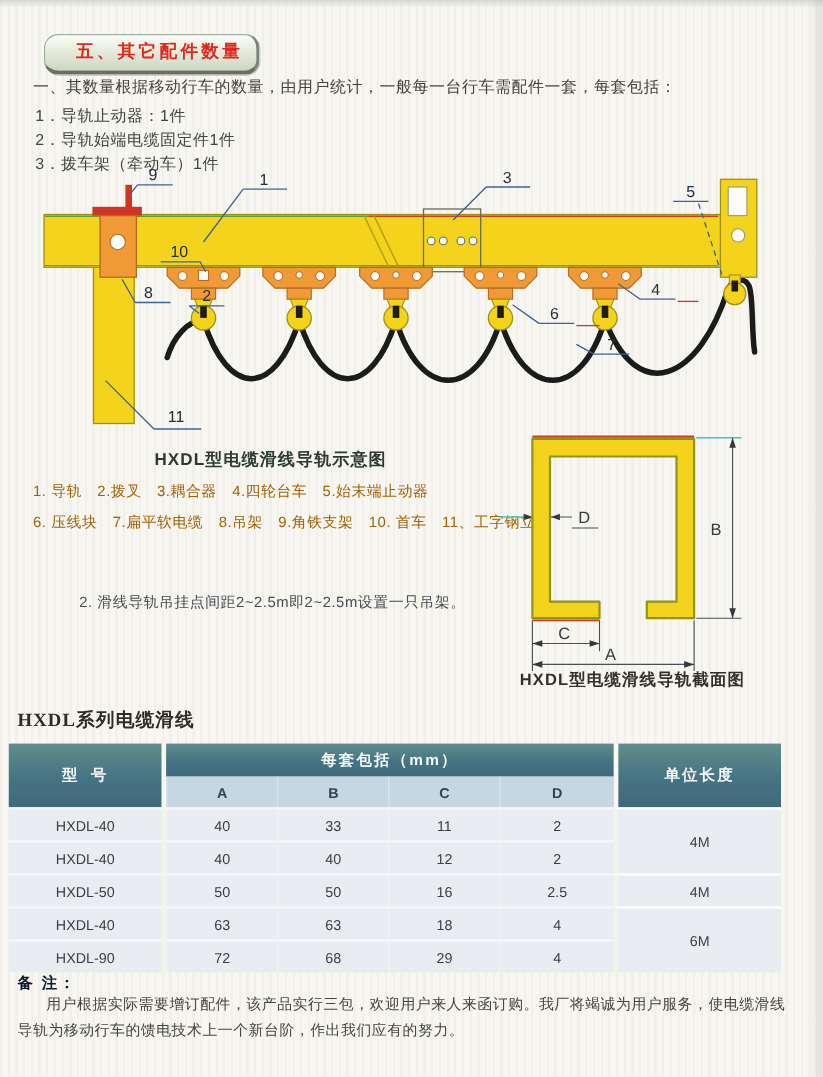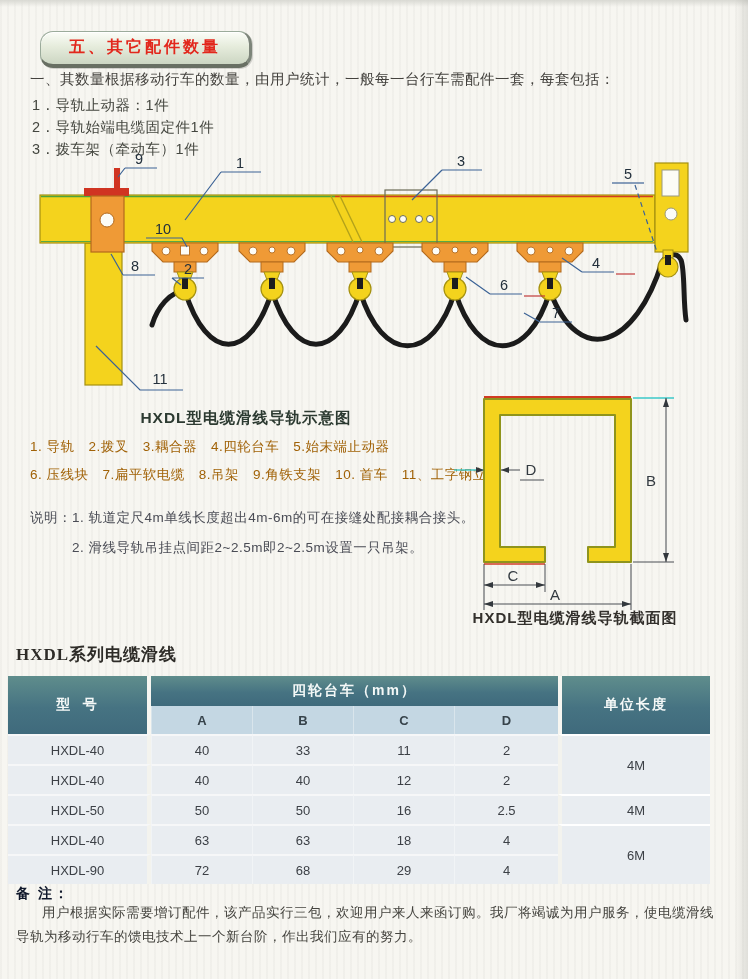--- a/index.html
+++ b/index.html
@@ -13,21 +13,21 @@
     content:"";position:absolute;inset:0;pointer-events:none;
     background:repeating-linear-gradient(90deg, rgba(120,120,115,0.05) 0 2px, rgba(0,0,0,0) 2px 7px);
   }
   .top-edge{position:absolute;left:0;top:0;width:100%;height:7px;
     background:linear-gradient(180deg,#d9d9d3,rgba(0,0,0,0));}
   .scan-edge{position:absolute;right:0;top:0;width:13px;height:100%;
     background:linear-gradient(90deg,rgba(0,0,0,0),rgba(140,140,135,0.22));}
 
   .badge{
     position:absolute;left:40px;top:31px;
-    padding:5px 28px 6px 28px;border-radius:13px;
+    padding:5px 12px 6px 28px;border-radius:13px;
     background:linear-gradient(180deg,#fbfdf8 0%,#e6ecdc 45%,#ccd6c3 100%);
     border:1px solid #9bab9b;border-right:3px solid #7d857a;border-bottom:4px solid #686f63;
     box-shadow:inset 0 1px 0 #ffffff, 1px 1px 0 rgba(0,0,0,0.15);
     color:#e2271c;font-weight:bold;font-size:16px;letter-spacing:3px;
   }
   .intro{position:absolute;left:30px;top:70px;width:700px;font-size:14.5px;color:#44423e;letter-spacing:0.5px;}
   .item{position:absolute;left:32px;font-size:14.5px;color:#44463f;letter-spacing:0.5px;}
   .item-1{top:96px;} .item-2{top:118px;} .item-3{top:140px;}
 
   .diagram-svg{position:absolute;left:35px;top:150px;}
@@ -212,21 +212,20 @@
       <text class="callout-text" x="561" y="118" text-anchor="middle">4</text>
       <text class="callout-text" x="469" y="140" text-anchor="middle">6</text>
       <text class="callout-text" x="521" y="168" text-anchor="middle">7</text>
       <text class="callout-text" x="125" y="234" text-anchor="middle">11</text>
     </g>
   </svg>
 
   <div class="legend-title">HXDL型电缆滑线导轨示意图</div>
   <div class="legend-line legend-1">1. 导轨　2.拨叉　3.耦合器　4.四轮台车　5.始末端止动器</div>
   <div class="legend-line legend-2">6. 压线块　7.扁平软电缆　8.吊架　9.角铁支架　10. 首车　11、工字钢立柱</div>
-  <div class="note-line note-1">说明：1. 轨道定尺4m单线长度超出4m-6m的可在接缝处配接耦合接头。</div>
   <div class="note-line note-2">2. 滑线导轨吊挂点间距2~2.5m即2~2.5m设置一只吊架。</div>
 
   <svg class="cs-svg" width="250" height="235" viewBox="0 0 250 235">
     <path d="M34,17 L181,17 L181,180 L138,180 L138,165 L165,165 L165,33 L50,33 L50,165 L95,165 L95,180 L34,180 Z" fill="#f4d31d" stroke="#8f941c" stroke-width="2" stroke-linejoin="round"></path>
     <line x1="34" y1="15" x2="181" y2="15" stroke="#d23b22" stroke-width="2"></line>
     <line x1="34" y1="182" x2="95" y2="182" stroke="#d23b22" stroke-width="1.5"></line>
 
     <g stroke="#4a4f54" stroke-width="1" fill="none">
       <line x1="183" y1="16" x2="224" y2="16" stroke="#3bc8c8" stroke-width="1.4"></line>
       <line x1="183" y1="180" x2="224" y2="180"></line>
@@ -264,21 +263,21 @@
       <col style="width:143px">
         <col style="width:101px">
         <col style="width:101px">
       <col style="width:101px">
         <col style="width:104px">
         <col style="width:152px">
     </colgroup>
     <tbody>
         <tr>
       <th class="th-teal th-model" rowspan="2">型  号</th>
-      <th class="th-teal th-section" colspan="4">四轮台车（mm）</th>
+      <th class="th-teal th-section" colspan="4">每套包括（mm）</th>
       <th class="th-teal th-unit" rowspan="2">单位长度</th>
     </tr>
     <tr>
       <th class="th-sub">A</th>
       <th class="th-sub">B</th>
       <th class="th-sub">C</th>
       <th class="th-sub">D</th>
     </tr>
     <tr>
       <td class="td-data td-model">HXDL-40</td>

